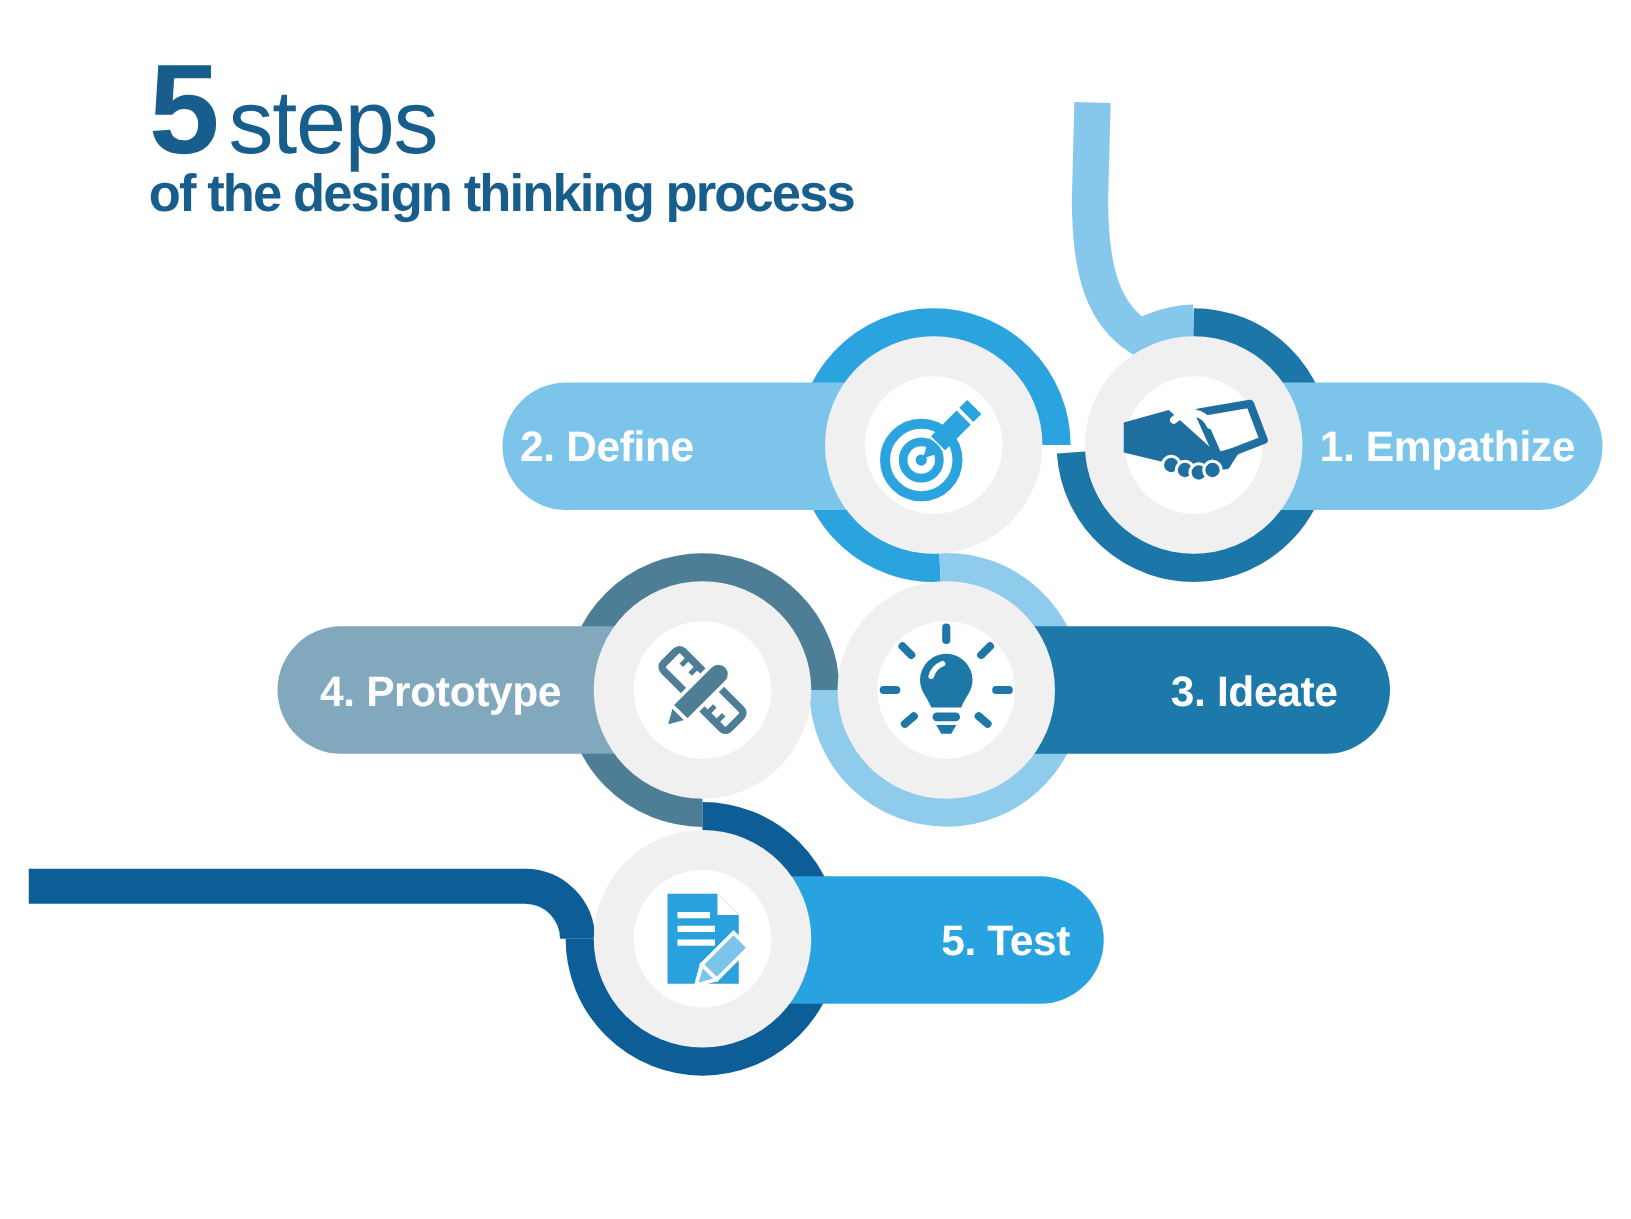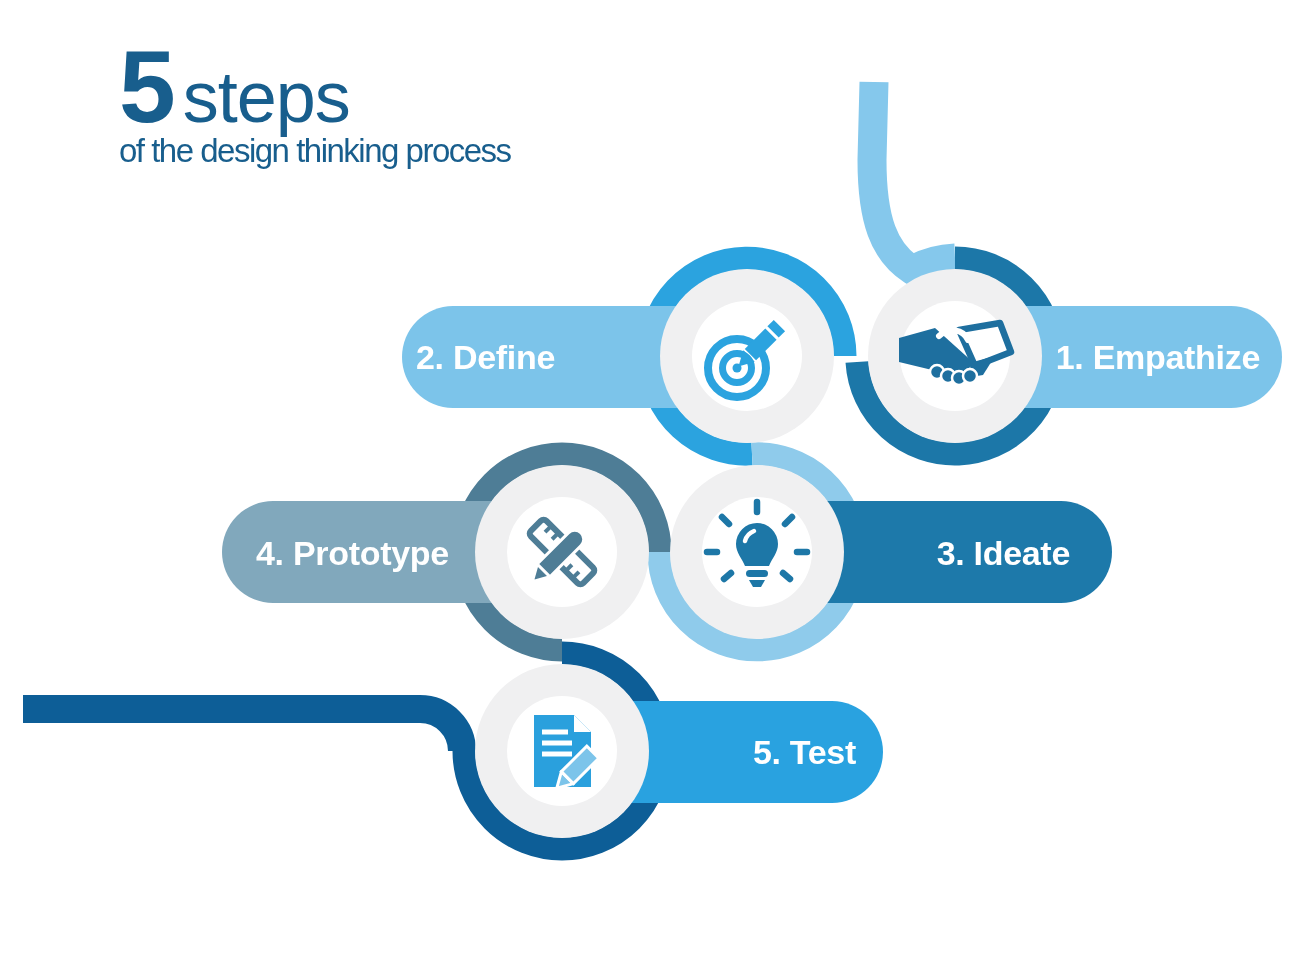--- a/index.html
+++ b/index.html
@@ -5,21 +5,21 @@
   html,body{margin:0;padding:0;background:#fff;}
   #stage{
     position:relative;width:1305px;height:975px;background:#ffffff;
     overflow:hidden;font-family:"Liberation Sans",sans-serif;
   }
   #diagram-svg{position:absolute;left:0;top:0;}
   .title-block{position:absolute;left:119px;top:36px;color:#185e8d;}
   .title-row1{display:flex;align-items:baseline;line-height:1;}
   .title-number{font-size:102px;font-weight:bold;letter-spacing:-2px;}
   .title-word{font-size:72px;font-weight:normal;margin-left:9px;letter-spacing:-1px;}
-  .title-sub{font-size:33px;font-weight:normal;letter-spacing:-1.5px;line-height:1;margin-top:-4px;}
+  .title-sub{font-size:42px;font-weight:bold;letter-spacing:-1.5px;line-height:1;margin-top:-4px;}
   .pill-label{font-family:"Liberation Sans",sans-serif;font-weight:bold;font-size:34px;fill:#ffffff;letter-spacing:-0.3px;}
   .footer{position:absolute;left:0;top:870px;width:1305px;height:80px;}
 </style>
 </head>
 <body>
 
 <div id="stage">
 
   <svg id="diagram-svg" width="1305" height="975" viewBox="0 0 1305 975">
 

